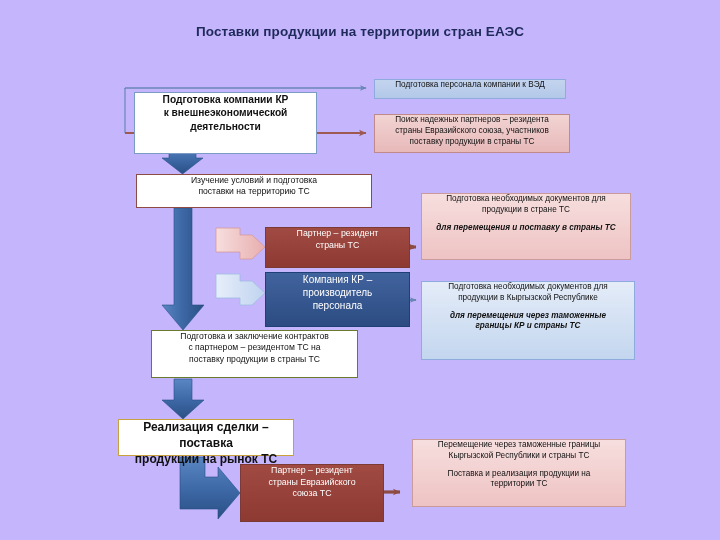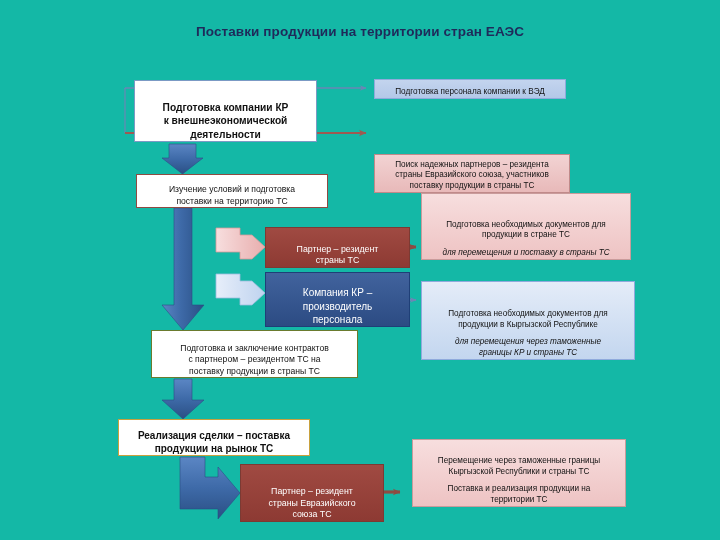--- a/index.html
+++ b/index.html
@@ -7,21 +7,21 @@
     padding: 0;
     background: #ffffff;
   }
   body {
     font-family: "Liberation Sans", sans-serif;
   }
   #canvas {
     position: relative;
     width: 720px;
     height: 540px;
-    background: #14b8a6;
+    background: #c4b5fd;
     overflow: hidden;
   }
 
   .title {
     position: absolute;
     left: 0;
     top: 24px;
     width: 720px;
     text-align: center;
     font-size: 13.5px;
@@ -29,52 +29,51 @@
     color: #1f2A5a;
     letter-spacing: .1px;
   }
 
   .box {
     position: absolute;
     box-sizing: border-box;
     display: flex;
     flex-direction: column;
     align-items: center;
-    justify-content: flex-end;
+    justify-content: flex-start;
     text-align: center;
     color: #111;
     line-height: 1.32;
   }
   .box .ln { display: block; width: 100%; }
-  .ital { font-style: italic; font-weight: normal; }
+  .ital { font-style: italic; font-weight: bold; }
   .spacer { height: 7px; }
 
   
   .b-prep {
-    left: 134px; top: 80px; width: 183px; height: 62px;
+    left: 134px; top: 92px; width: 183px; height: 62px;
     border: 1.4px solid #7b9ac4;
     background: #ffffff;
     font-size: 10.2px;
     font-weight: bold;
   }
   .b-personnel {
     left: 374px; top: 79px; width: 192px; height: 20px;
     border: 1px solid #8faadc;
     background: linear-gradient(180deg,#c3d4ee 0%, #b3c8e8 100%);
     font-size: 8.2px;
   }
   .b-partners {
     left: 374px; top: 114px; width: 196px; height: 39px;
     border: 1px solid #c08a8a;
     background: linear-gradient(180deg,#f2d3d3 0%, #e8b9b9 100%);
     font-size: 8.2px;
-    margin-top: 40px;
   }
   .b-study {
-    left: 136px; top: 174px; width: 192px; height: 34px;
+    left: 136px; top: 174px; width: 236px; height: 34px;
     border: 1.4px solid #8e4b42;
     background: #ffffff;
     font-size: 8.6px;
   }
   .b-partner-ts {
     left: 265px; top: 227px; width: 145px; height: 41px;
     border: 1px solid #7b3a33;
     background: linear-gradient(180deg,#a04a42 0%, #8d3a33 100%);
     color: #ffffff;
     font-size: 8.8px;
@@ -99,24 +98,24 @@
     font-size: 8.2px;
   }
   .b-contracts {
     left: 118px; top: 330px; width: 207px; height: 48px;
     border: 1.4px solid #6a7b2e;
     background: #ffffff;
     font-size: 8.6px;
     margin-left: 33px;
   }
   .b-realize {
-    left: 118px; top: 419px; width: 192px; height: 37px;
+    left: 118px; top: 419px; width: 176px; height: 37px;
     border: 1.8px solid #c8a13e;
     background: #ffffff;
-    font-size: 10px;
+    font-size: 12px;
     font-weight: bold;
   }
   .b-partner-eaes {
     left: 240px; top: 464px; width: 144px; height: 58px;
     border: 1px solid #7b3a33;
     background: linear-gradient(180deg,#a04a42 0%, #8d3a33 100%);
     color: #ffffff;
     font-size: 8.8px;
   }
   .b-move {

